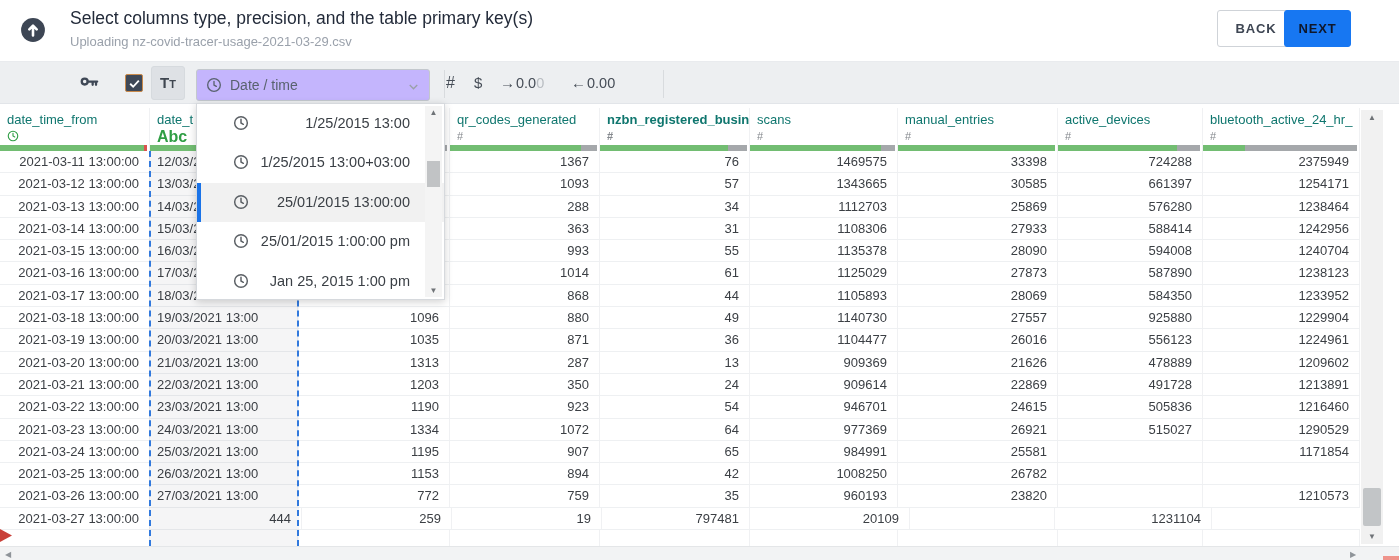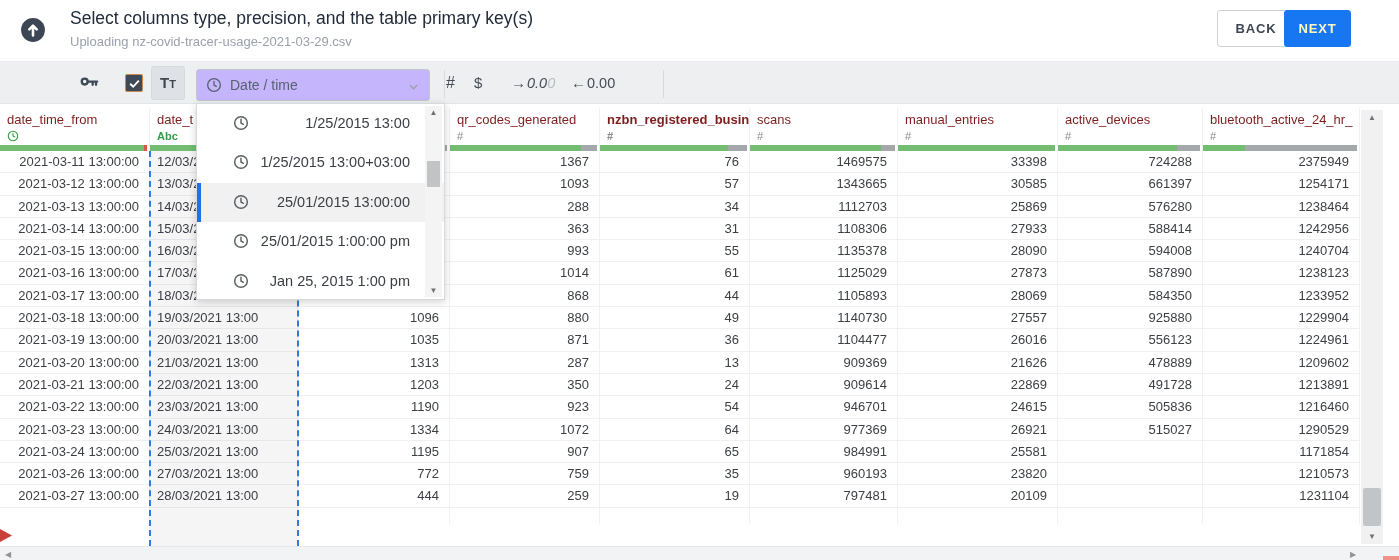--- a/index.html
+++ b/index.html
@@ -9,21 +9,21 @@
 
   
   #top { position:absolute; left:0; top:0; width:1399px; height:62px; background:#fff;
          border-bottom:1px solid #e9ebee; }
   #upload-icon { position:absolute; left:20px; top:17px; }
   #title { position:absolute; left:70px; top:8px; font-size:17.5px; color:#232b3a; white-space:nowrap; }
   #subtitle { position:absolute; left:70px; top:34px; font-size:13px; color:#9aa1ab; white-space:nowrap; }
   .btn { position:absolute; top:10px; height:37px; border-radius:3px; font-size:13px; font-weight:bold;
          letter-spacing:.8px; text-align:center; line-height:36px; cursor:pointer; }
   #back-btn { left:1217px; width:78px; background:#fff; border:1px solid #cfd3d8; color:#3e4653; }
-  #next-btn { left:1284px; width:67px; background:#1777f2; border:1px solid #1777f2; color:#fef9c3; }
+  #next-btn { left:1284px; width:67px; background:#1777f2; border:1px solid #1777f2; color:#0f172a; }
 
   
   #toolbar { position:absolute; left:0; top:62px; width:1399px; height:42px; background:#edeff1;
              border-bottom:1px solid #e2e5e9; }
   #key-btn { position:absolute; left:78px; top:9px; }
   #pk-checkbox { position:absolute; left:125px; top:12px; width:18px; height:18px; background:#3e4857;
                  border:1px solid #c98a4b; border-radius:2px; display:flex; align-items:center; justify-content:center; }
   #tt-btn { position:absolute; left:151px; top:4px; width:34px; height:34px; background:#dee1e5;
             border:1px solid #d6dade; border-radius:3px; text-align:center; color:#3f4650;
             font-weight:bold; font-size:15px; line-height:32px; font-variant:small-caps; }
@@ -31,29 +31,29 @@
                  border:1px solid #c3c8cd; border-radius:3px; display:flex; align-items:center; }
   #type-select .sel-clock { margin-left:9px; display:flex; }
   #type-select .sel-label { margin-left:8px; font-size:14px; color:#59626f; }
   #type-select .sel-chevron { position:absolute; right:8px; top:9px; }
   .tb-sep { position:absolute; top:8px; width:1px; height:28px; background:#d8dbde; }
   #sep1 { left:444px; } #sep2 { left:663px; }
   .tb-glyph { position:absolute; top:0; height:42px; line-height:42px; color:#464d57; }
   #num-btn { left:446px; font-size:16px; }
   #cur-btn { left:474px; font-size:15px; }
   .dec-btn { position:absolute; top:0; height:42px; line-height:42px; font-size:14.5px; color:#464d57; white-space:nowrap; }
-  #dec-expand { left:511px;font-style:italic; } #dec-shrink { left:571px; }
+  #dec-expand { left:500px; } #dec-shrink { left:571px; }
   .dec-btn .arr { font-size:15px; margin-right:1px; }
   .dec-btn .faded { color:#b9bdc2; }
 
   
   #thead { position:absolute; left:0; top:108px; width:1360px; height:43px; background:#fff; }
   #thead-cols { display:flex; height:43px; }
   .hcol { position:relative; height:43px; border-right:1px solid #f0f1f3; }
-  .hname { font-size:13px; color:#7f1d1d; padding:4px 6px 0 7px; white-space:nowrap; overflow:hidden; }
+  .hname { font-size:13px; color:#0f766e; padding:4px 6px 0 7px; white-space:nowrap; overflow:hidden; }
   .htype { position:absolute; left:7px; top:22px; font-size:11px; line-height:13px; }
   .hbar { position:absolute; left:0; right:2px; bottom:0; height:6px; display:flex; }
   .redtick { position:absolute; right:0; top:0; width:3px; height:100%; }
 
   
   #grid { position:absolute; left:0; top:151px; width:1360px; height:395px; background:#fff; z-index:1; }
   .grow { display:flex; height:22.3px; border-bottom:1px solid #eef0f2; }
   .gcell { height:100%; border-right:1px solid #f0f1f3; font-size:13px; line-height:21px;
            white-space:nowrap; overflow:hidden; text-align:right; padding-right:10px; color:#3b3f44; }
   .gcell.left { text-align:left; padding-left:7px; padding-right:2px; }
@@ -157,21 +157,21 @@
               <path d="M12 6.5V12l3.5 2" fill="none" stroke="#2f9e44" stroke-width="2.2" stroke-linecap="round"></path>
             </svg></div>
           <div class="hbar">
             <div style="width: 98%; background: rgb(114, 189, 114);"></div>
             <div style="flex: 1 1 0%; background: rgb(165, 168, 171);"></div>
             <div class="redtick" style="background: rgb(217, 83, 79);"></div>
           </div>
         </div>
         <div class="hcol" style="width: 148px;">
           <div class="hname">date_t</div>
-          <div class="htype" style="color: rgb(47, 158, 68); font-weight: 700; font-size: 11px;">Abc</div>
+          <div class="htype" style="color: rgb(47, 158, 68); font-weight: 700; font-size: 16px;">Abc</div>
           <div class="hbar">
             <div style="width: 100%; background: rgb(114, 189, 114);"></div>
             <div style="flex: 1 1 0%; background: rgb(114, 189, 114);"></div>
           </div>
         </div>
         <div class="hcol" style="width: 152px;">
           <div class="hname"></div>
           <div class="htype" style="color: rgb(133, 137, 142);"></div>
           <div class="hbar">
             <div style="width: 90%; background: rgb(114, 189, 114);"></div>
@@ -378,33 +378,43 @@
         <div class="gcell left" style="width: 148px;">25/03/2021 13:00</div>
         <div class="gcell" style="width: 152px;">1195</div>
         <div class="gcell" style="width: 150px;">907</div>
         <div class="gcell" style="width: 150px;">65</div>
         <div class="gcell" style="width: 148px;">984991</div>
         <div class="gcell" style="width: 160px;">25581</div>
         <div class="gcell" style="width: 145px;"></div>
         <div class="gcell" style="width: 157px;">1171854</div>
       </div>
       <div class="grow">
+        <div class="gcell" style="width: 150px;">2021-03-25 13:00:00</div>
+        <div class="gcell left" style="width: 148px;">26/03/2021 13:00</div>
+        <div class="gcell" style="width: 152px;">1153</div>
+        <div class="gcell" style="width: 150px;">894</div>
+        <div class="gcell" style="width: 150px;">42</div>
+        <div class="gcell" style="width: 148px;">1008250</div>
+        <div class="gcell" style="width: 160px;">26782</div>
+        <div class="gcell" style="width: 145px;"></div>
+        <div class="gcell" style="width: 157px;"></div>
+      </div>
+      <div class="grow">
         <div class="gcell" style="width: 150px;">2021-03-26 13:00:00</div>
         <div class="gcell left" style="width: 148px;">27/03/2021 13:00</div>
         <div class="gcell" style="width: 152px;">772</div>
         <div class="gcell" style="width: 150px;">759</div>
         <div class="gcell" style="width: 150px;">35</div>
         <div class="gcell" style="width: 148px;">960193</div>
         <div class="gcell" style="width: 160px;">23820</div>
         <div class="gcell" style="width: 145px;"></div>
         <div class="gcell" style="width: 157px;">1210573</div>
       </div>
       <div class="grow">
         <div class="gcell" style="width: 150px;">2021-03-27 13:00:00</div>
-        <div class="gcell left" style="width: 148px;">28/03/2021 13:00</div>
         <div class="gcell" style="width: 152px;">444</div>
         <div class="gcell" style="width: 150px;">259</div>
         <div class="gcell" style="width: 150px;">19</div>
         <div class="gcell" style="width: 148px;">797481</div>
         <div class="gcell" style="width: 160px;">20109</div>
         <div class="gcell" style="width: 145px;"></div>
         <div class="gcell" style="width: 157px;">1231104</div>
       </div>
       <div class="grow-empty">
         <div class="gcell" style="width: 150px;"></div>

